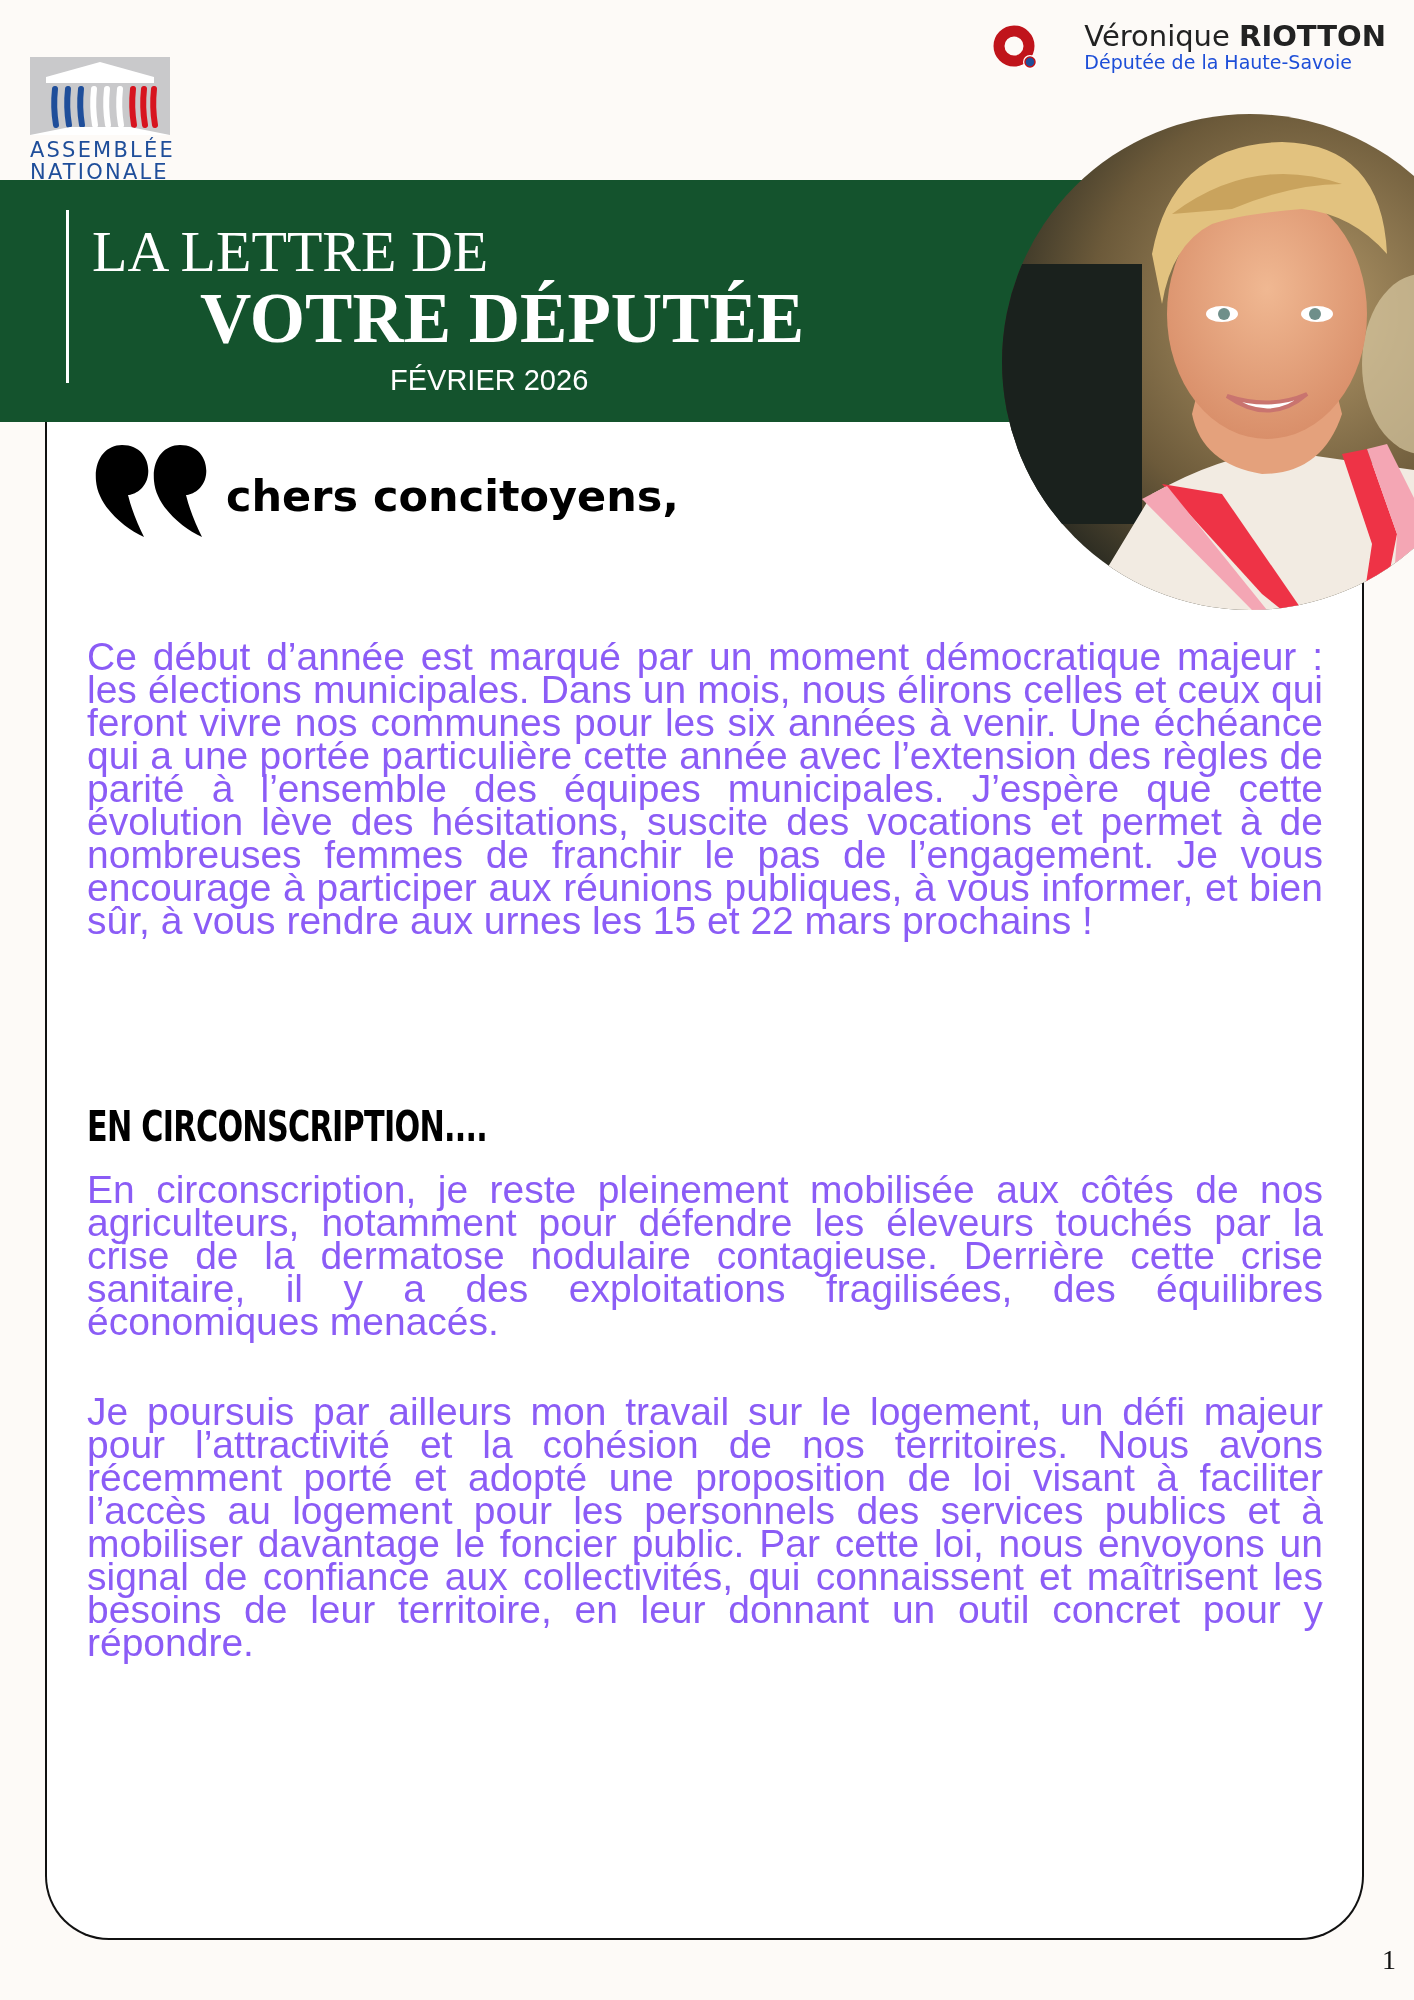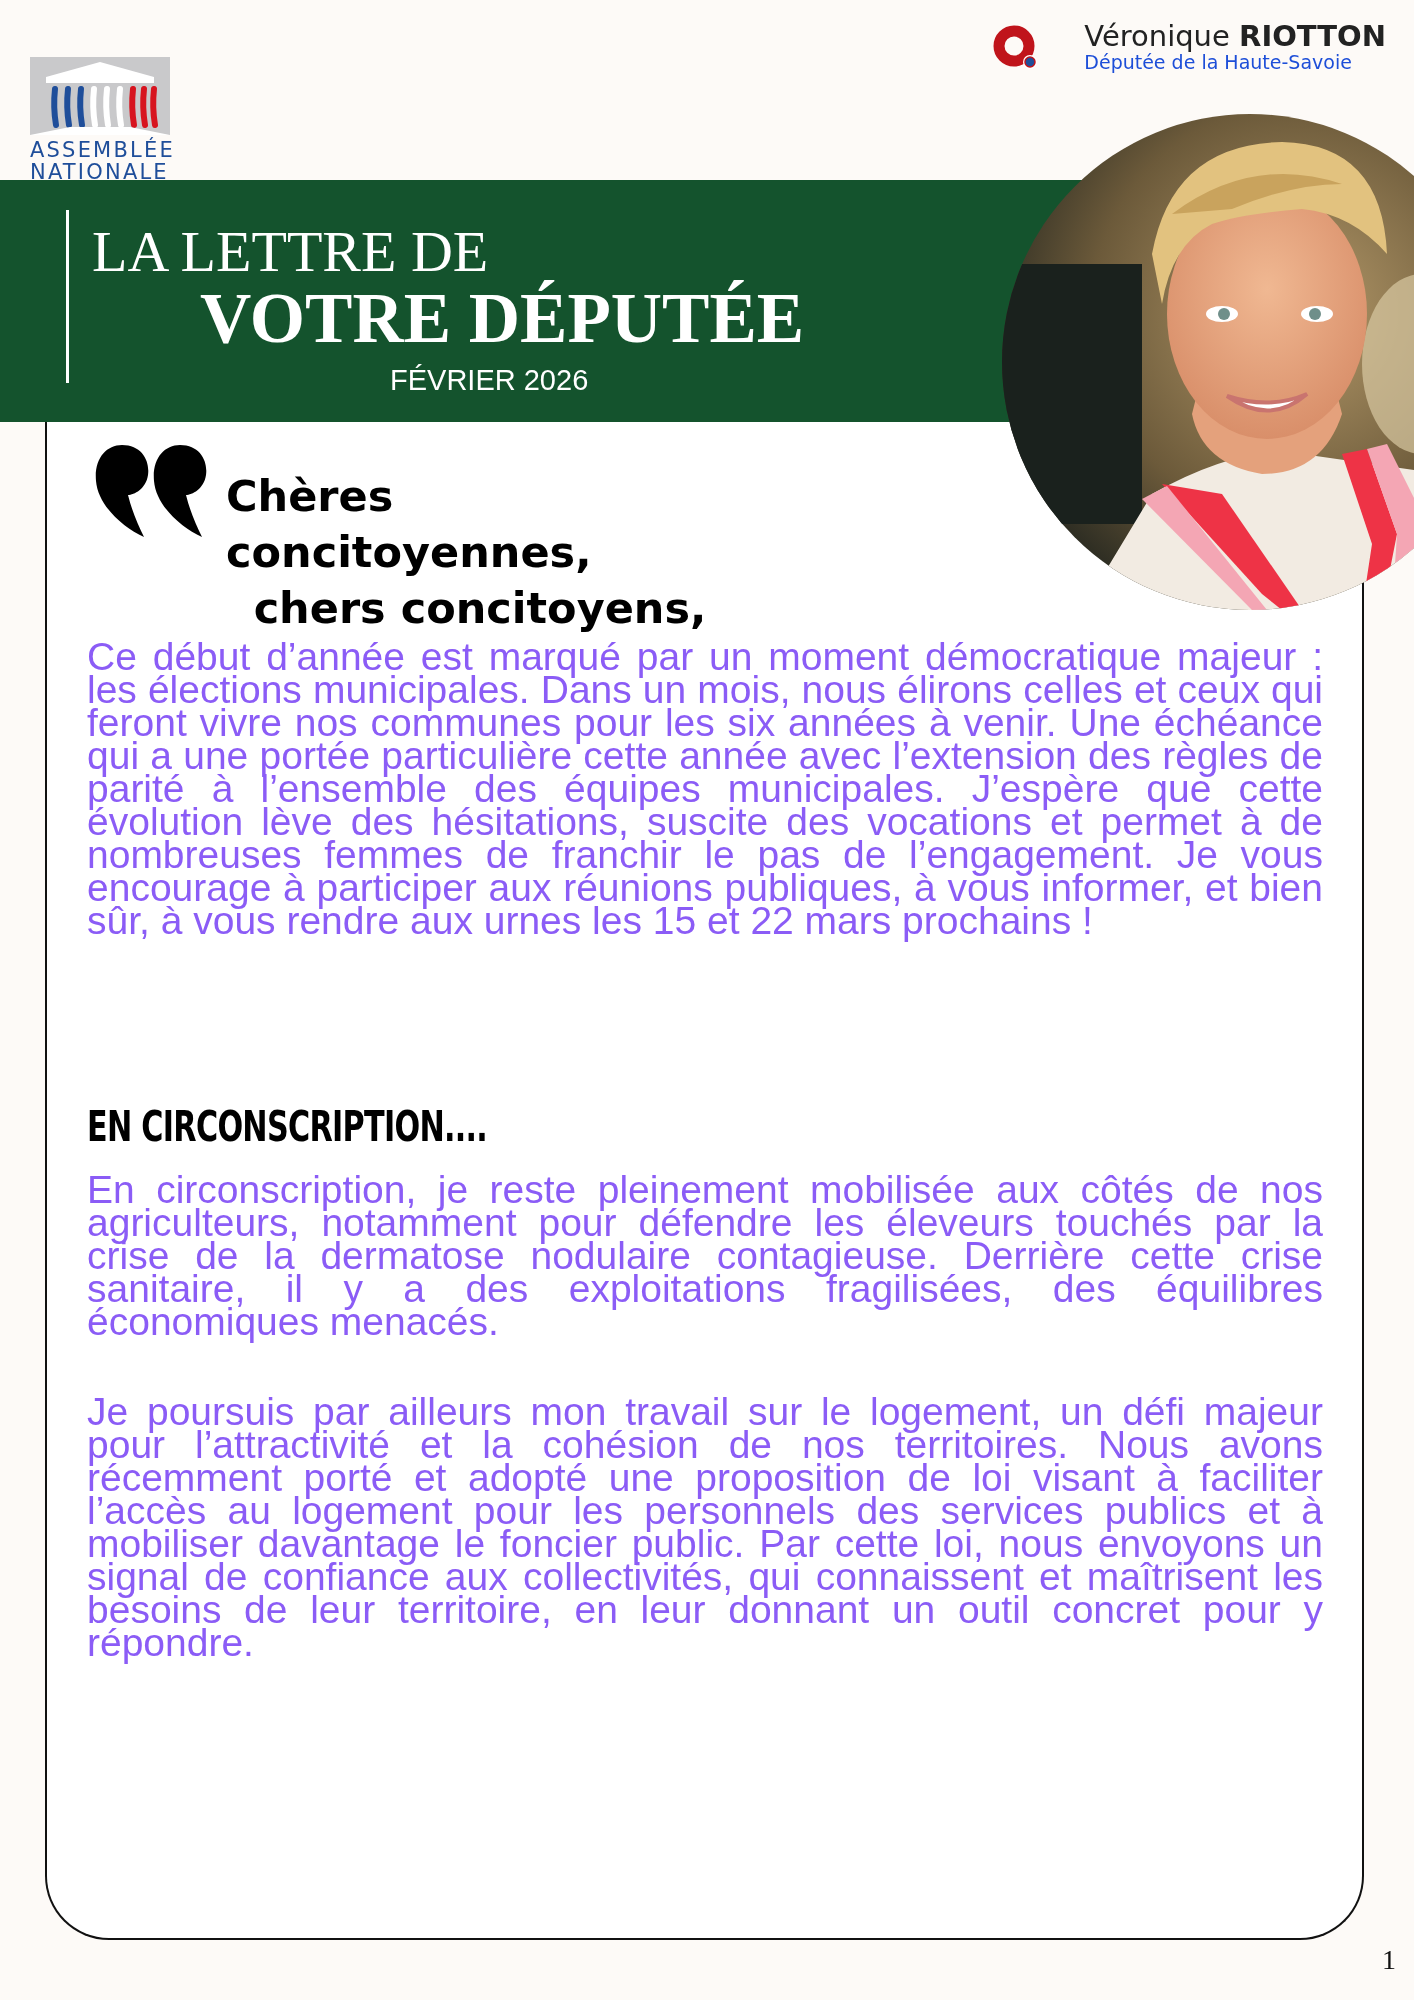--- a/index.html
+++ b/index.html
@@ -170,21 +170,20 @@
   </svg>
 </div>
 
 <div class="quote-icon">
   <svg width="118" height="92" viewBox="0 0 118 92">
     <path d="M30,0 C50,0 58,16 56,30 C54,44 42,50 36,50 C40,66 46,80 52,92 C30,82 6,60 4,36 C2,14 14,0 30,0 Z" fill="#000"></path>
     <path d="M88,0 C108,0 116,16 114,30 C112,44 100,50 94,50 C98,66 104,80 110,92 C88,82 64,60 62,36 C60,14 72,0 88,0 Z" fill="#000"></path>
   </svg>
 </div>
 <div class="greet">
-  <div>Chères concitoyennes,</div>
   <div>chers concitoyens,</div>
 </div>
 
 <div class="para p1">Ce début d’année est marqué par un moment démocratique majeur : les élections municipales. Dans un mois, nous élirons celles et ceux qui feront vivre nos communes pour les six années à venir. Une échéance qui a une portée particulière cette année avec l’extension des règles de parité à l’ensemble des équipes municipales. J’espère que cette évolution lève des hésitations, suscite des vocations et permet à de nombreuses femmes de franchir le pas de l’engagement. Je vous encourage à participer aux réunions publiques, à vous informer, et bien sûr, à vous rendre aux urnes les 15 et 22 mars prochains !</div>
 
 <div class="section-title">EN CIRCONSCRIPTION....</div>
 <div class="para p2">En circonscription, je reste pleinement mobilisée aux côtés de nos agriculteurs, notamment pour défendre les éleveurs touchés par la crise de la dermatose nodulaire contagieuse. Derrière cette crise sanitaire, il y a des exploitations fragilisées, des équilibres économiques menacés.</div>
 <div class="para p3">Je poursuis par ailleurs mon travail sur le logement, un défi majeur pour l’attractivité et la cohésion de nos territoires. Nous avons récemment porté et adopté une proposition de loi visant à faciliter l’accès au logement pour les personnels des services publics et à mobiliser davantage le foncier public. Par cette loi, nous envoyons un signal de confiance aux collectivités, qui connaissent et maîtrisent les besoins de leur territoire, en leur donnant un outil concret pour y répondre.</div>
 
 <div class="page-num">1</div>

